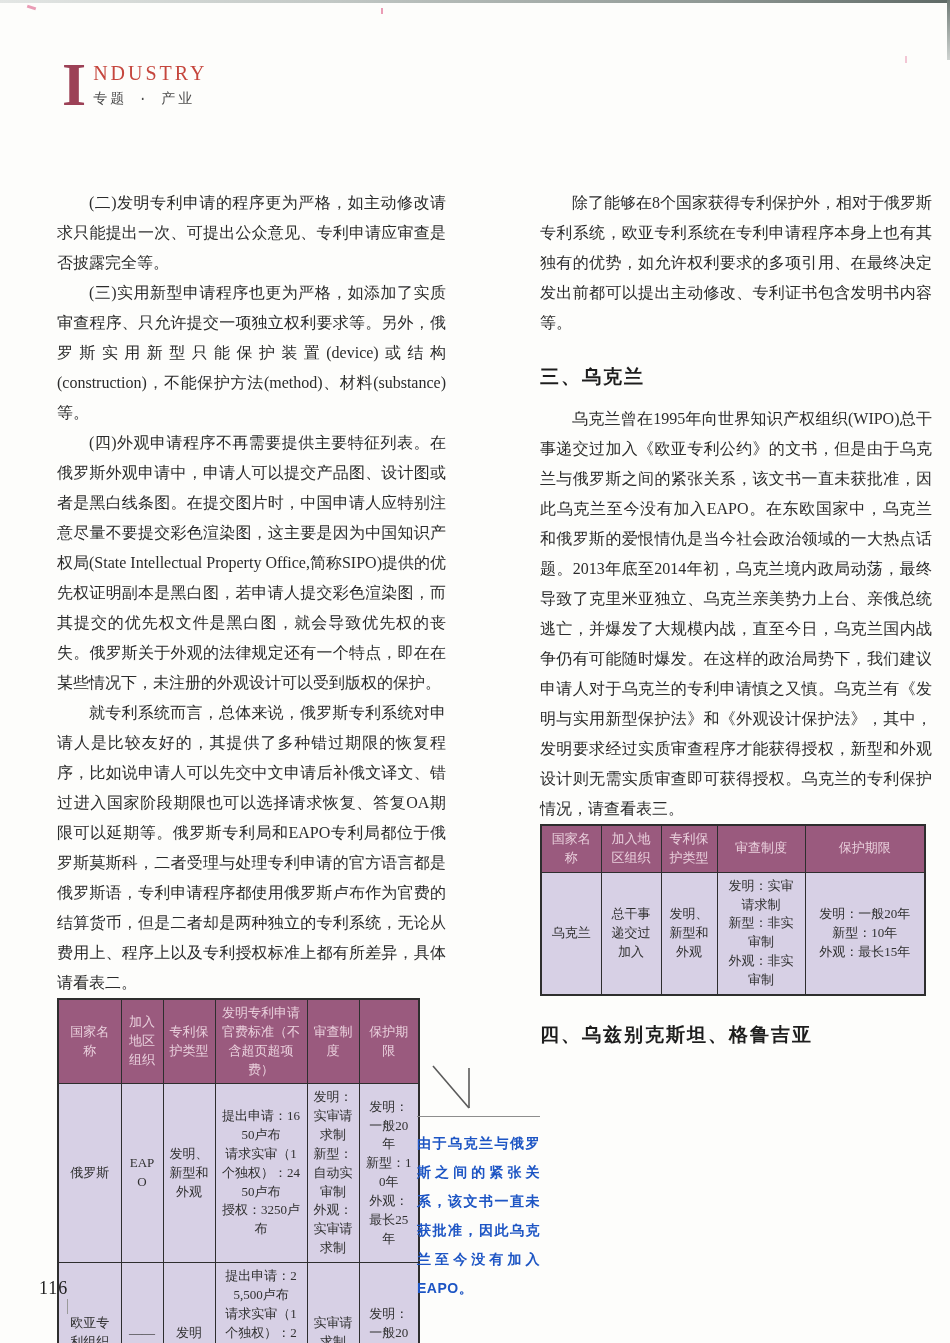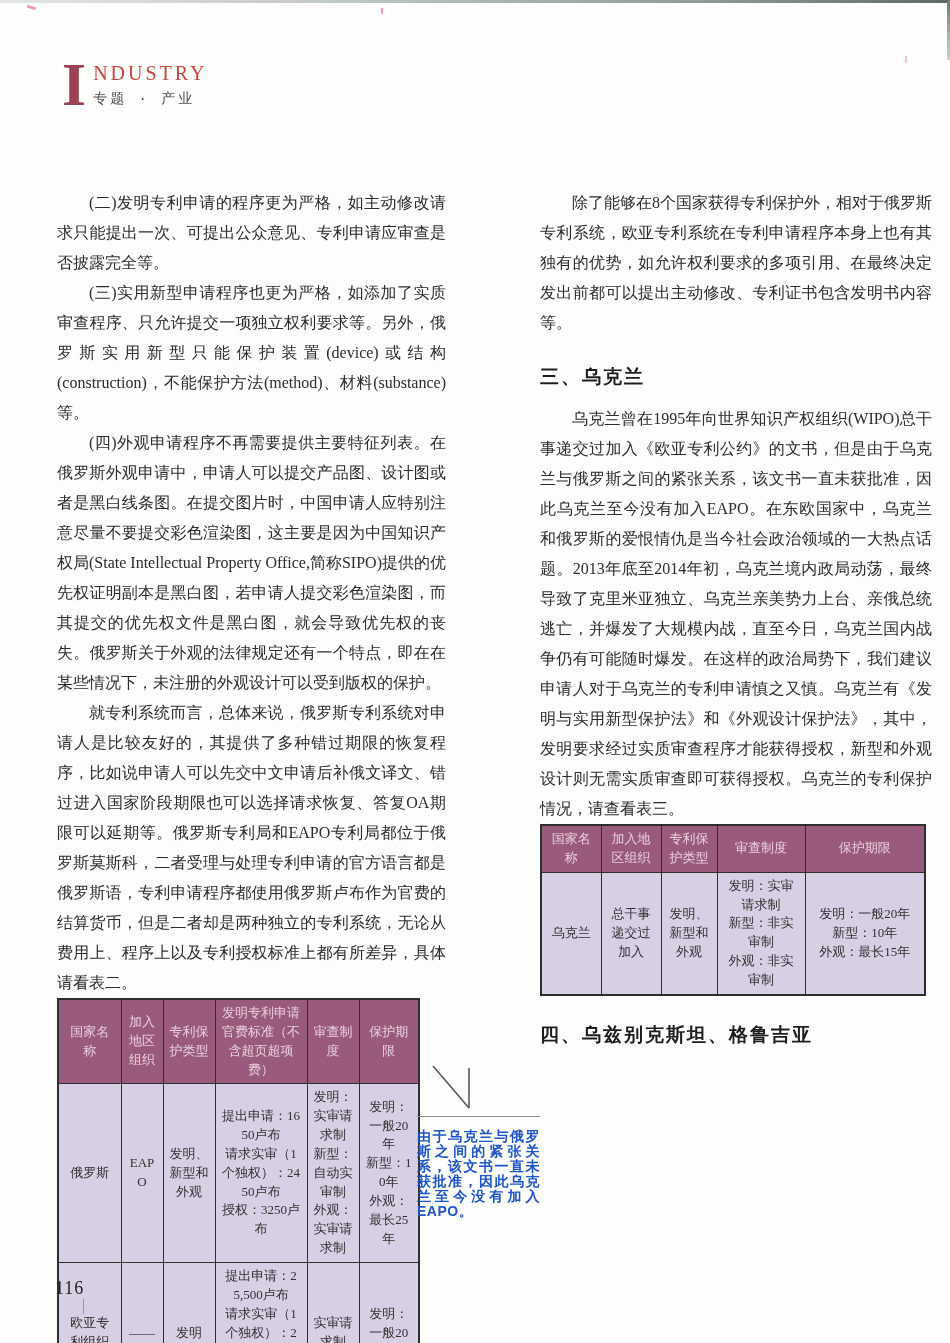--- a/index.html
+++ b/index.html
@@ -54,25 +54,25 @@
   .t2{width:361px;}
   .t3{width:384px;}
   .c-center{text-align:center;}
   .c-left{text-align:center;}
 
   
   .pullquote{position:absolute;left:417px;top:1058px;width:123px;}
   .pq-arrow{display:block;margin-left:12px;}
   .pq-rule{border:none;border-top:1.6px solid #8d8d8d;margin:2px 0 12px 0;}
   .pq-text{margin:0;font-family:"Liberation Sans","DejaVu Sans",sans-serif;
-    font-weight:bold;font-size:14px;line-height:15px;color:var(--blue,#1d55c4);
+    font-weight:bold;font-size:14px;line-height:29px;color:var(--blue,#1d55c4);
     text-align:justify;letter-spacing:.5px;}
 
   
-  .footer{position:absolute;left:55px;top:1278px;display:flex;align-items:flex-end;flex-direction:column;}
+  .footer{position:absolute;left:39px;top:1278px;display:flex;align-items:flex-end;flex-direction:column;}
   .pageno{font-size:18px;color:#222;letter-spacing:1px;}
   .pageno-bar{display:inline-block;width:1.5px;height:15px;background:#9a9a9a;margin-left:6px;}
 </style>
 </head>
 <body>
 
 <div class="page">
 
   <div class="scan-top"></div>
   <div class="scan-right"></div>

